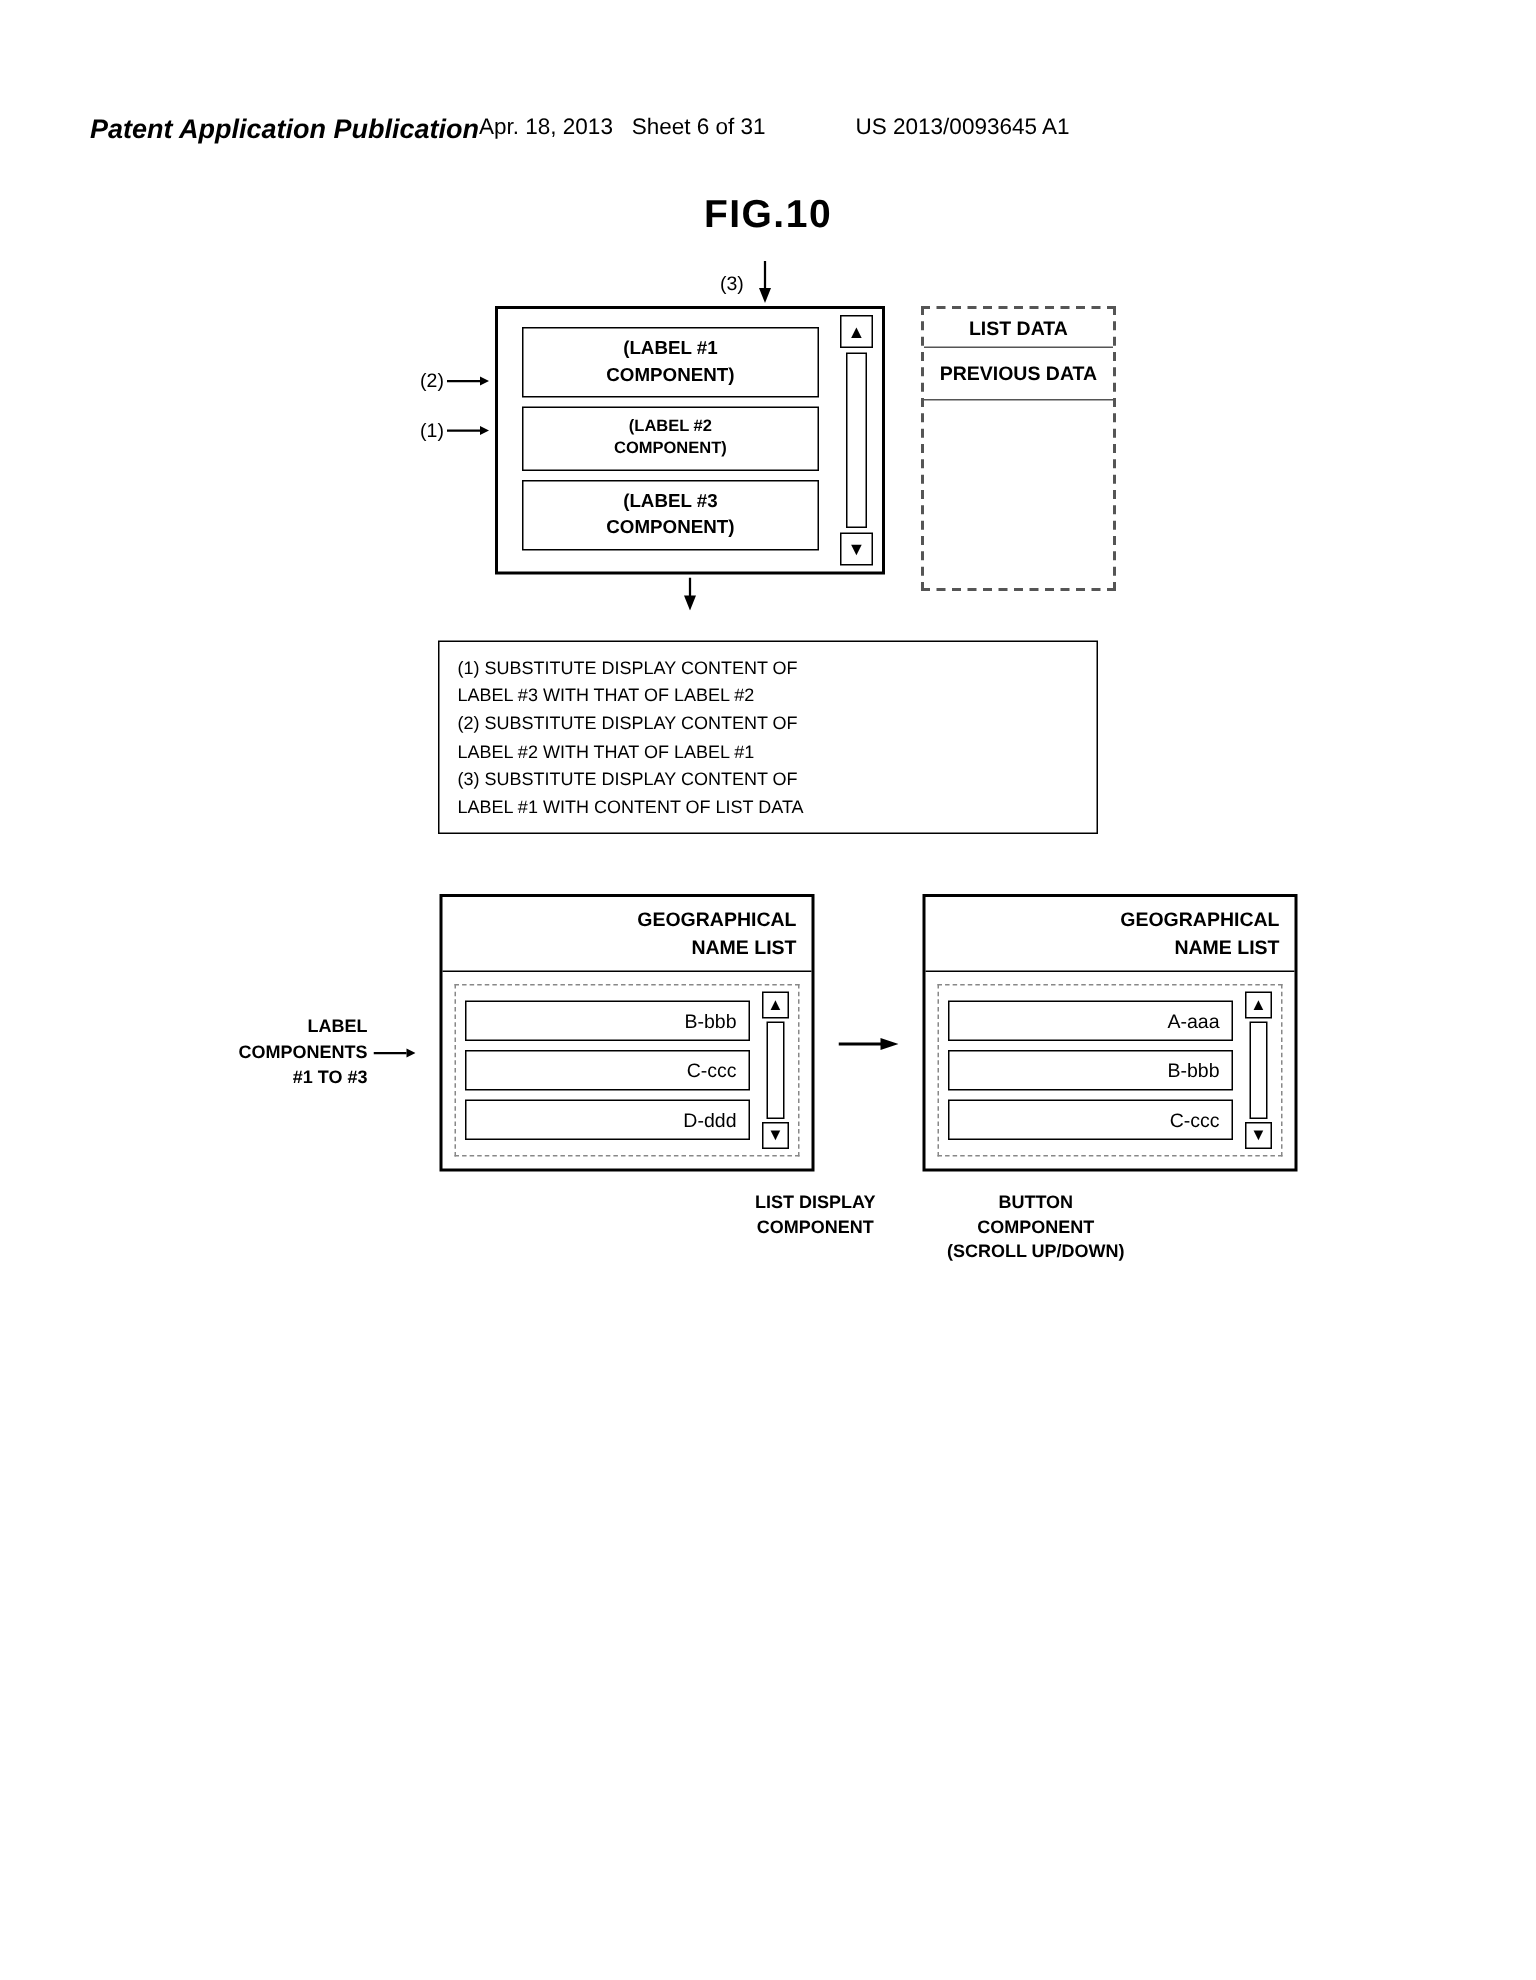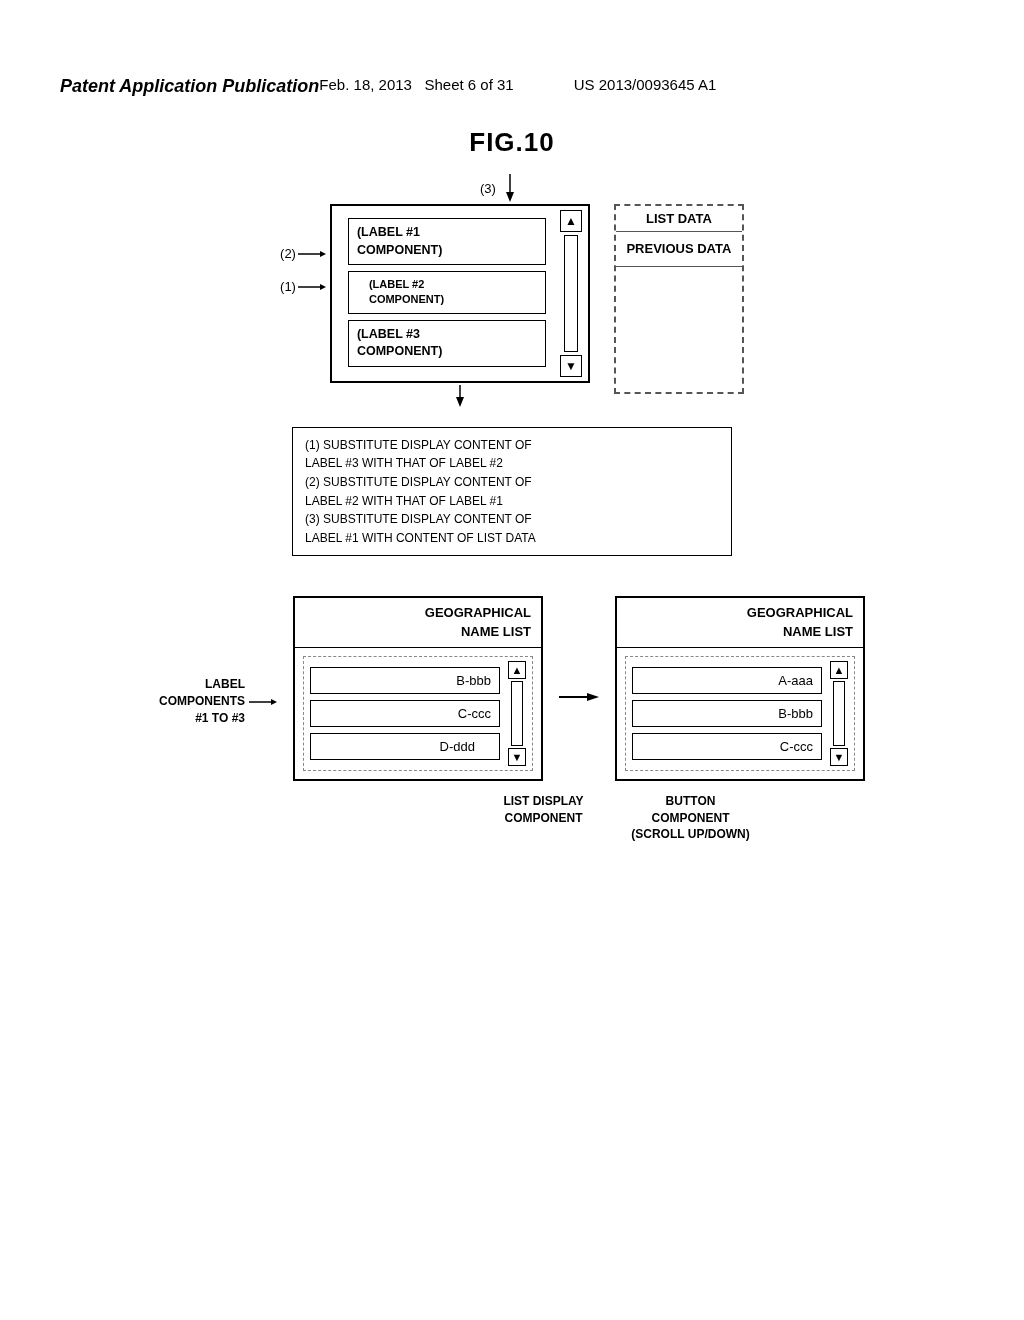--- a/index.html
+++ b/index.html
@@ -164,21 +164,21 @@
     }
 
   </style>
 </head>
 <body>
 
 <div class="header">
   <div class="header-left">Patent Application Publication</div>
   <div class="header-right">
     <span>
-      <span>Feb. 18, 2013</span>&nbsp;&nbsp;
+      <span>Apr. 18, 2013</span>&nbsp;&nbsp;
       <span>Sheet 6 of 31</span>
     </span>
     <span>US 2013/0093645 A1</span>
   </div>
 </div>
 
 <div class="content">
 
   <div class="fig-title">FIG.10</div>
 
@@ -207,21 +207,21 @@
 
         <div style="display:flex; align-items:center; justify-content:center; margin-left:80px; margin-bottom:2px;">
           <span style="font-size:13px; margin-right:4px;">(3)</span>
           <svg width="20" height="28">
             <line x1="10" y1="0" x2="10" y2="22" stroke="#000" stroke-width="1.5"></line>
             <polygon points="6,18 10,28 14,18" fill="#000"></polygon>
           </svg>
         </div>
 
         <div style="display:flex;">
-          <div class="list-box-inner" style="border:2px solid #000; width:260px; background:#fff; padding:6px 36px 8px 10px; position:relative;">
+          <div class="list-box-inner" style="border:2px solid #000; width:260px; background:#fff; padding:6px 36px 8px 10px; position:relative;text-align:center;">
 
             <div class="list-item-row" style="border:1.5px solid #000; margin:6px 6px; padding:5px 8px; font-size:12.5px; font-weight:bold; line-height:1.4;">(LABEL #1<br>COMPONENT)</div>
             <div class="list-item-row" style="border:1.5px solid #000; margin:6px 6px; padding:5px 20px; font-size:11px; font-weight:bold; line-height:1.4;">(LABEL #2<br>COMPONENT)</div>
             <div class="list-item-row" style="border:1.5px solid #000; margin:6px 6px; padding:5px 8px; font-size:12.5px; font-weight:bold; line-height:1.4;">(LABEL #3<br>COMPONENT)</div>
 
             <div style="position:absolute; right:4px; top:4px; bottom:4px; width:26px; display:flex; flex-direction:column; align-items:center; justify-content:space-between;">
               <div class="scroll-up-btn" style="width:22px; height:22px; border:1.5px solid #000; display:flex; align-items:center; justify-content:center; font-size:12px; background:#fff;">▲</div>
               <div class="scroll-track" style="flex:1; width:14px; border:1.5px solid #000; margin:3px 0; background:#fff;"></div>
               <div class="scroll-down-btn" style="width:22px; height:22px; border:1.5px solid #000; display:flex; align-items:center; justify-content:center; font-size:12px; background:#fff;">▼</div>
             </div>
@@ -268,21 +268,21 @@
           </svg>
         </div>
       </div>
 
       <div style="display:flex; flex-direction:column; align-items:center;">
         <div class="geo-name-list-box" style="border:2px solid #000; width:250px; background:#fff; position:relative;">
           <div class="geo-header" style="border-bottom:1.5px solid #000; padding:6px 10px; font-size:13px; font-weight:bold; line-height:1.4;">GEOGRAPHICAL<br>NAME LIST</div>
           <div style="border:1.5px dashed #888; margin:8px 8px 8px 8px; padding:4px 0; position:relative;">
             <div class="geo-item-row" style="border:1.5px solid #000; margin:6px 6px 6px 6px; padding:5px 8px; font-size:13px; background:#fff; margin-right:32px;">B-bbb</div>
             <div class="geo-item-row" style="border:1.5px solid #000; margin:6px 6px 6px 6px; padding:5px 8px; font-size:13px; background:#fff; margin-right:32px;">C-ccc</div>
-            <div class="geo-item-row" style="border:1.5px solid #000; margin:6px 6px 6px 6px; padding:5px 24px; font-size:13px; background:#fff; margin-right:32px;">D-ddd</div>
+            <div class="geo-item-row" style="border:1.5px solid #000; margin:6px 6px 6px 6px; padding:5px 8px; font-size:13px; background:#fff; margin-right:32px;">D-ddd</div>
 
             <div style="position:absolute; right:4px; top:4px; bottom:4px; width:22px; display:flex; flex-direction:column; align-items:center; justify-content:space-between;">
               <div style="width:18px; height:18px; border:1.5px solid #000; display:flex; align-items:center; justify-content:center; font-size:11px; background:#fff;">▲</div>
               <div style="flex:1; width:12px; border:1.5px solid #000; margin:2px 0; background:#fff;"></div>
               <div style="width:18px; height:18px; border:1.5px solid #000; display:flex; align-items:center; justify-content:center; font-size:11px; background:#fff;">▼</div>
             </div>
           </div>
         </div>
       </div>
 

